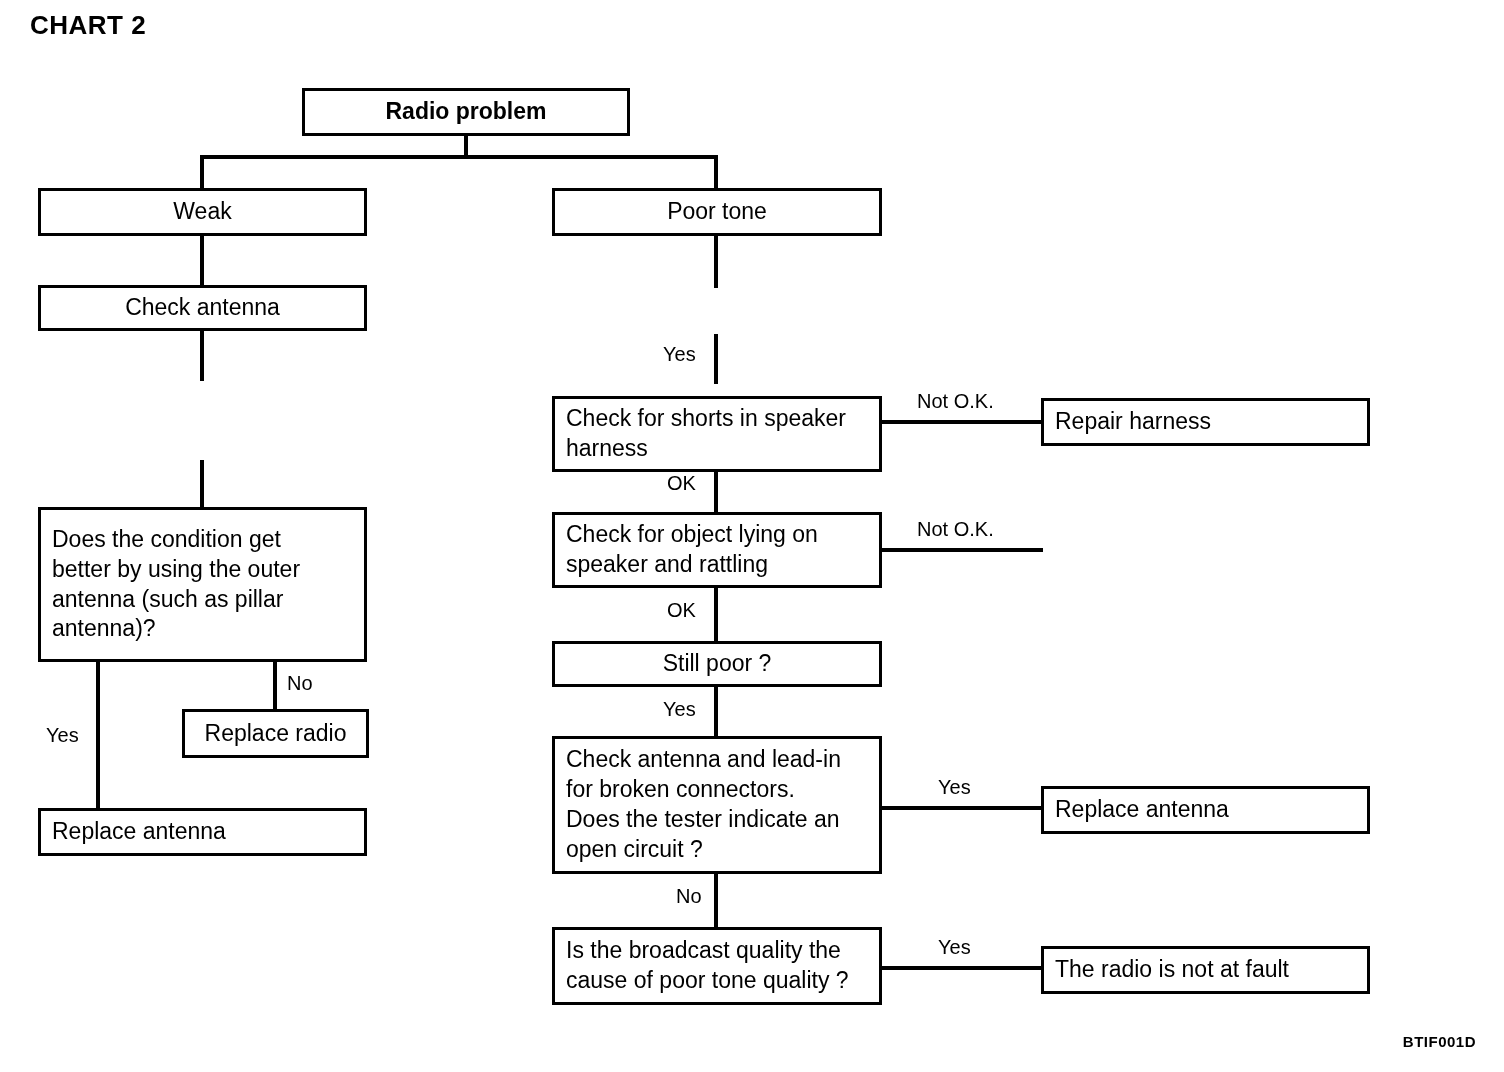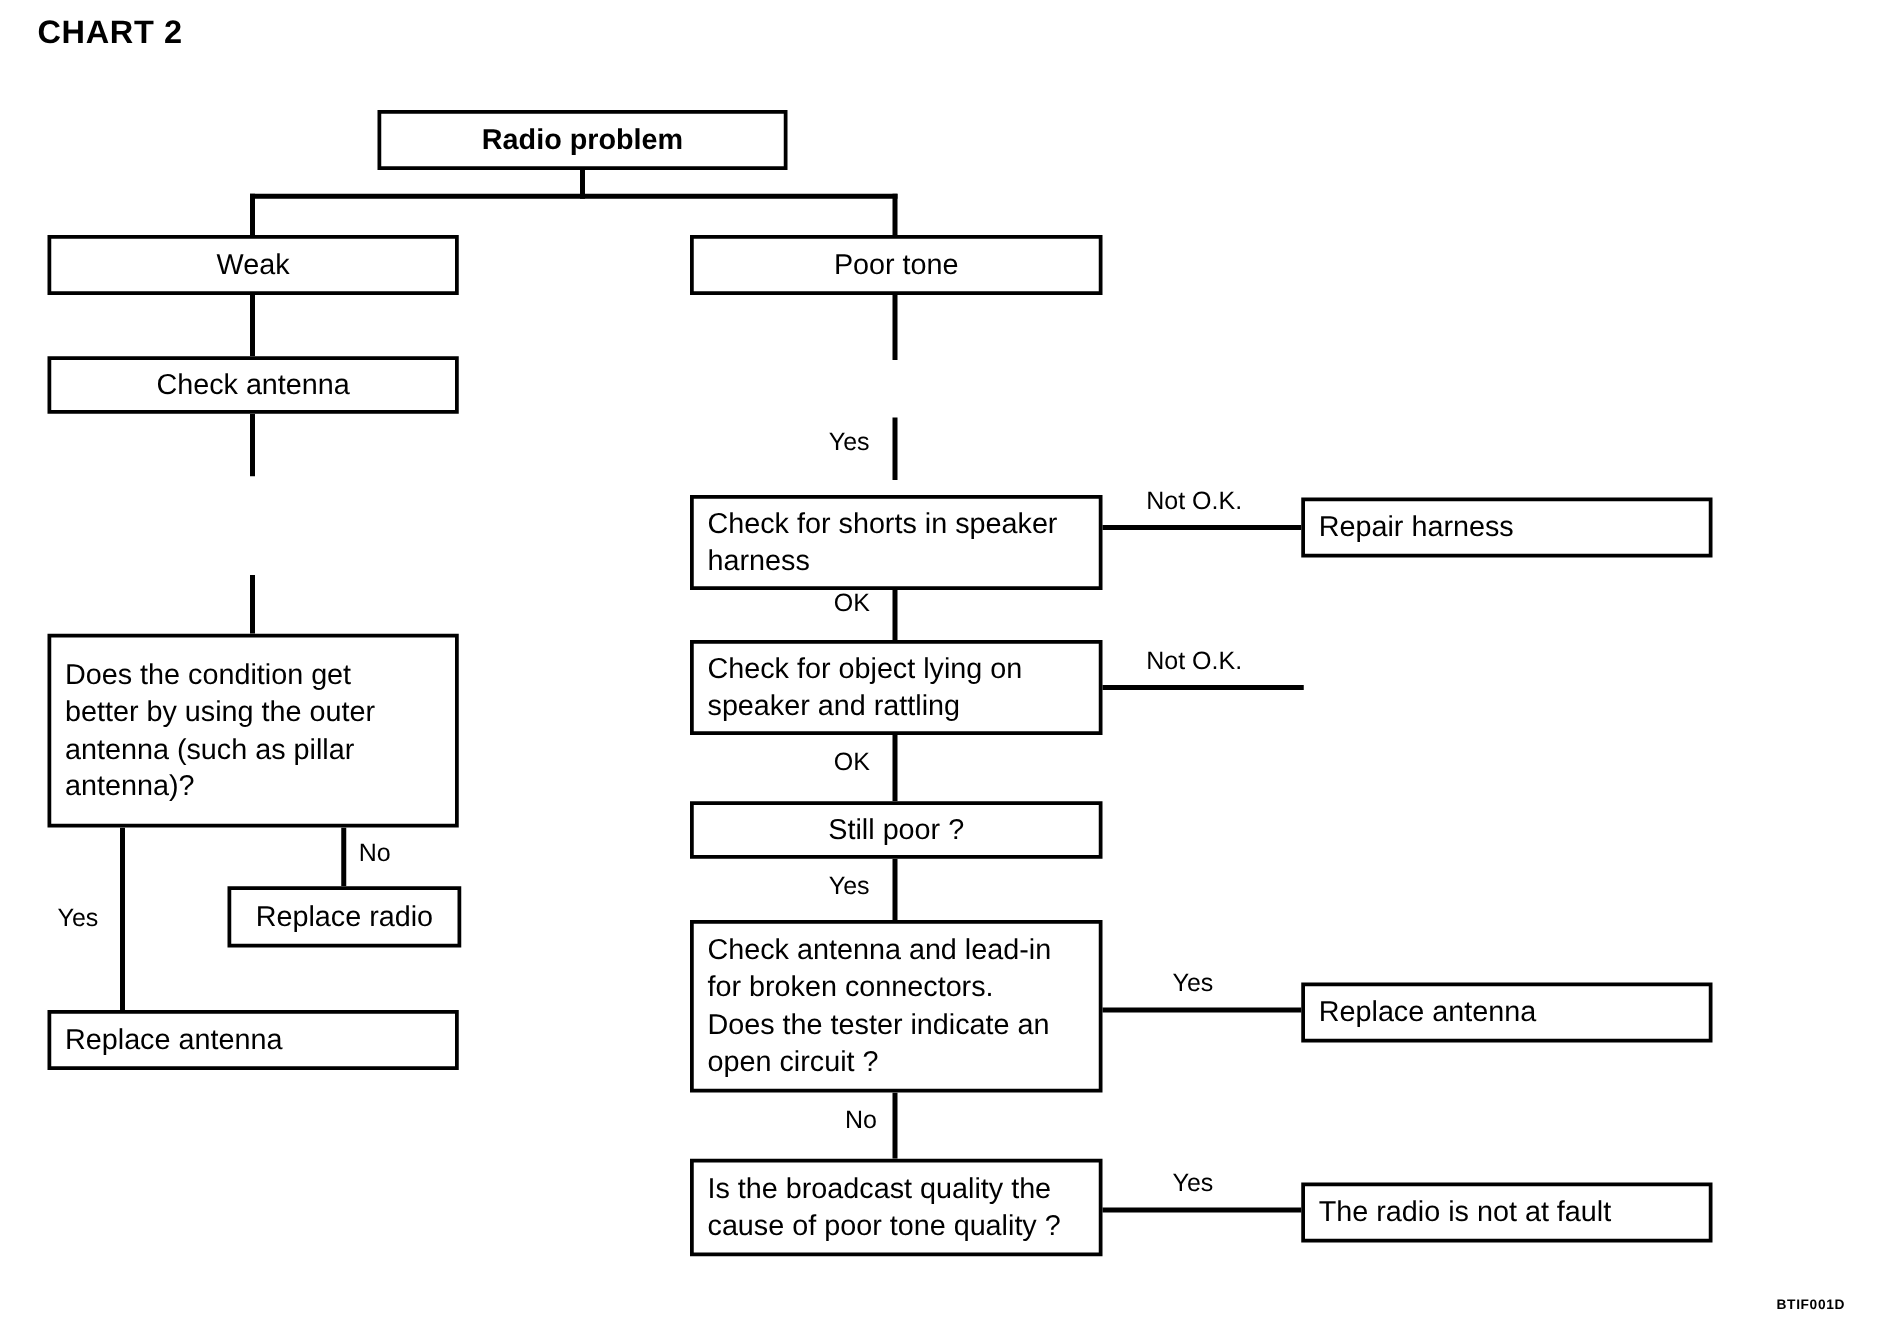--- a/index.html
+++ b/index.html
@@ -30,21 +30,21 @@
     letter-spacing: 0.5px;
     white-space: nowrap;
     text-align: center;
   }
 
   
   .footer-code {
     position: absolute;
     right: 28px;
     bottom: 22px;
-    font-size: 11px;
+    font-size: 15px;
     font-weight: bold;
     letter-spacing: 0.5px;
     white-space: nowrap;
   }
 
   
   .node {
     position: absolute;
     box-sizing: border-box;
     border: 3px solid #000000;

